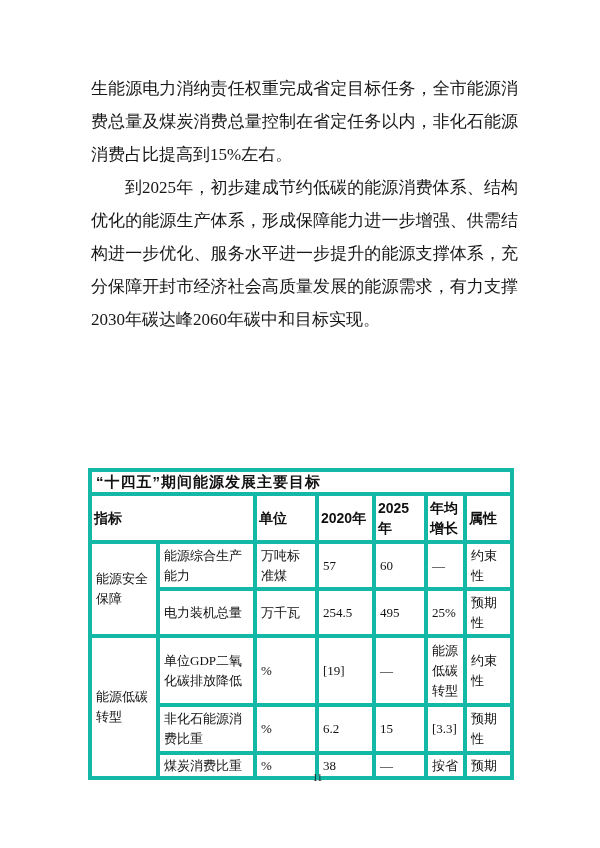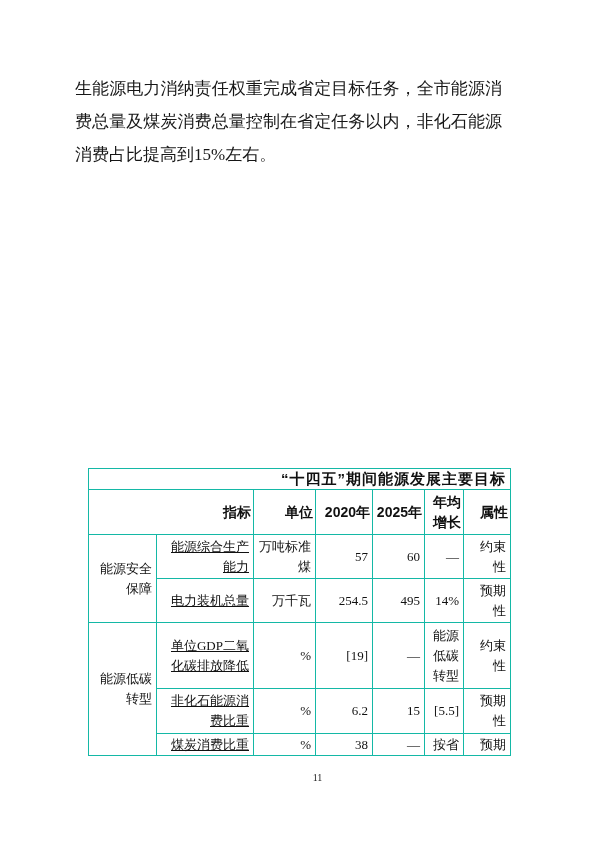--- a/index.html
+++ b/index.html
@@ -11,21 +11,21 @@
     font-family: "Liberation Serif", "DejaVu Serif", serif;
     color: #141414;
   }
   .page {
     position: absolute; inset: 0;
     background: #ffffff;
   }
   
   .text-block {
     position: absolute;
-    left: 75px; top: 72px;
+    left: 91px; top: 72px;
     width: 427px;
     font-size: 17px;
     line-height: 33px;
     text-align: justify;
     letter-spacing: 0px;
     color: #161616;
   }
   .text-block p { margin: 0; }
   .text-block p.indent { text-indent: 2em; }
 
@@ -33,22 +33,22 @@
   table.goal-table {
     position: absolute;
     left: 88px; top: 468px;
     width: 422px;
     border-collapse: collapse;
     table-layout: fixed;
     font-family: "Liberation Serif", "DejaVu Serif", serif;
     color: #111;
   }
   table.goal-table td, table.goal-table th {
-    border: 1px solid #14b8a6;
-    text-align: right;
+    border: 4px solid #14b8a6;
+    text-align: left;
     vertical-align: middle;
     padding: 0 4px;
     font-size: 13px;
     line-height: 20px;
     font-weight: normal;
     overflow: hidden;
   }
   tr.title-row td {
     height: 20px;
     font-family: "Liberation Sans", "DejaVu Sans", sans-serif;
@@ -57,21 +57,21 @@
     letter-spacing: 1px;
     line-height: 20px;
   }
   tr.head-row th {
     height: 44px;
     font-family: "Liberation Sans", "DejaVu Sans", sans-serif;
     font-weight: bold;
     font-size: 14px;
     padding: 0 2px;
   }
-  td.col-indicator { padding: 0 2px; text-decoration: underline; }
+  td.col-indicator { padding: 0 2px; }
   td.col-attr { padding: 0 5px; }
   td.col-growth { padding: 0 2px; }
   tr.row-h44 td { height: 43px; }
   tr.row-h66 td { height: 65px; }
   tr.row-h45 td { height: 44px; }
   tr.row-h22 td { height: 21px; margin-top: 32px; }
 
   
   .page-number {
     position: absolute;
@@ -83,20 +83,21 @@
     padding-left: 35px;
   }
 </style>
 </head>
 <body>
 
 <div class="page">
 
   <div class="text-block">
     <p>生能源电力消纳责任权重完成省定目标任务，全市能源消费总量及煤炭消费总量控制在省定任务以内，非化石能源消费占比提高到15%左右。</p>
+    <p class="indent">到2025年，初步建成节约低碳的能源消费体系、结构优化的能源生产体系，形成保障能力进一步增强、供需结构进一步优化、服务水平进一步提升的能源支撑体系，充分保障开封市经济社会高质量发展的能源需求，有力支撑2030年碳达峰2060年碳中和目标实现。</p>
   </div>
 
   <table class="goal-table">
     <colgroup>
       <col style="width:68px">
       <col style="width:97px">
       <col style="width:62px">
       <col style="width:57px">
       <col style="width:52px">
       <col style="width:39px">
@@ -122,39 +123,39 @@
         <td>57</td>
         <td>60</td>
         <td class="col-growth">—</td>
         <td class="col-attr">约束性</td>
       </tr>
       <tr class="row-h44">
         <td class="col-indicator">电力装机总量</td>
         <td>万千瓦</td>
         <td>254.5</td>
         <td>495</td>
-        <td class="col-growth">14%</td>
+        <td class="col-growth">25%</td>
         <td class="col-attr">预期性</td>
       </tr>
 
       <tr class="row-h66">
         <td rowspan="3">能源低碳转型</td>
         <td class="col-indicator">单位GDP二氧化碳排放降低</td>
         <td>%</td>
         <td>[19]</td>
         <td>—</td>
         <td class="col-growth">能源低碳转型</td>
         <td class="col-attr">约束性</td>
       </tr>
       <tr class="row-h45">
         <td class="col-indicator">非化石能源消费比重</td>
         <td>%</td>
         <td>6.2</td>
         <td>15</td>
-        <td class="col-growth">[5.5]</td>
+        <td class="col-growth">[3.3]</td>
         <td class="col-attr">预期性</td>
       </tr>
       <tr class="row-h22">
         <td class="col-indicator">煤炭消费比重</td>
         <td>%</td>
         <td>38</td>
         <td>—</td>
         <td class="col-growth">按省</td>
         <td class="col-attr">预期</td>
       </tr>

